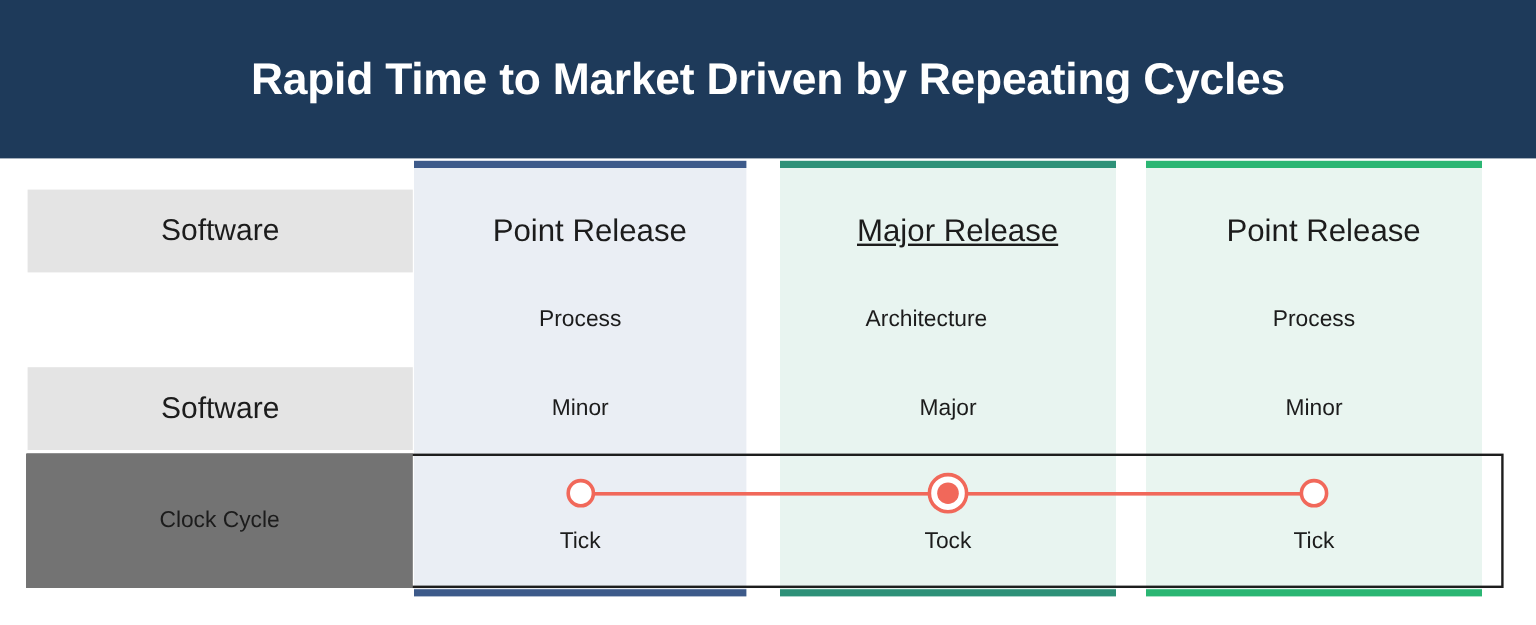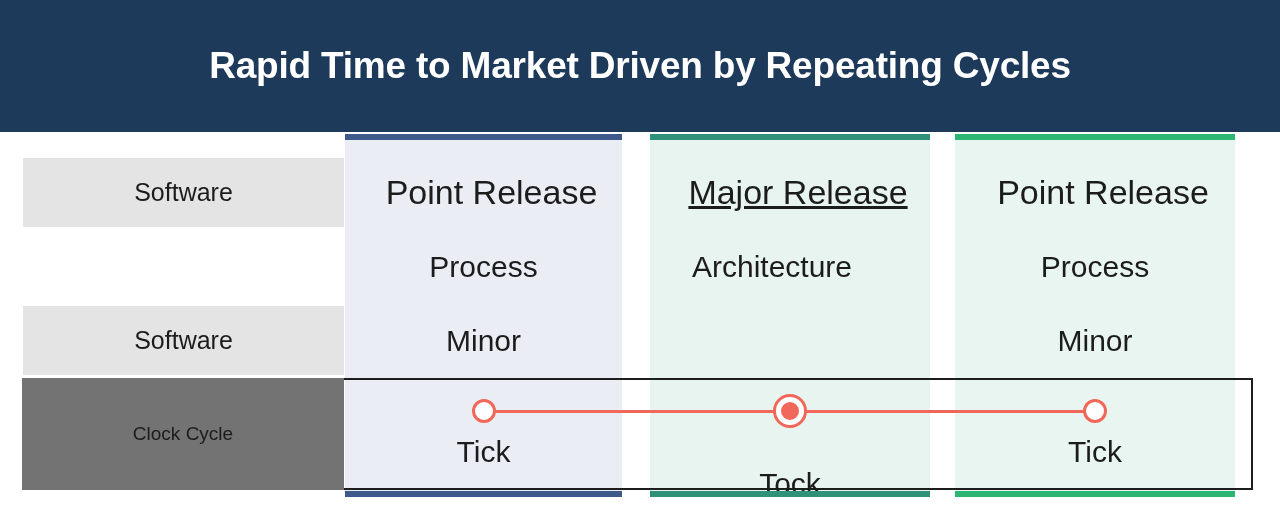--- a/index.html
+++ b/index.html
@@ -41,22 +41,22 @@
   
   .cell{
     position:absolute;
     display:flex; align-items:center; justify-content:center;
     color:#1c1c1c;
     text-align:center;
     white-space:nowrap;
   }
 
   .label-cell{ background:#e4e4e4; font-size:25px; }
-  .data-cell{ background:transparent; font-size:30px; }
-  .data-cell.r1{ font-size:34px;padding-left:16px; }
+  .data-cell{ background:transparent; font-size:19px; }
+  .data-cell.r1{ font-size:26px;padding-left:16px; }
 
   
   .clock-box{
     position:absolute;
     left:22px; top:266px; width:1231px; height:112px;
     border:2px solid #1d1d1d;
     background:transparent;
   }
   .clock-label{
     position:absolute; left:22px; top:266px; width:322px; height:112px;
@@ -84,21 +84,21 @@
     border:3px solid #f1685a;
     background:#ffffff;
   }
   .marker-filled .inner{
     position:absolute; left:5px; top:5px;
     width:18px; height:18px; border-radius:50%;
     background:#f1685a;
   }
   .tick-label{
     position:absolute;
-    font-size:30px; color:#1c1c1c;
+    font-size:19px; color:#1c1c1c;
     text-align:center; white-space:nowrap;
     display:flex; align-items:center; justify-content:center;
   }
 </style>
 </head>
 <body>
 
 <div id="page">
 
   <div class="header-banner">
@@ -119,38 +119,39 @@
     <div class="cell data-cell r1" style="left:345px; top:46px; width:277px; height:69px;">Point Release</div>
     <div class="cell data-cell r1" style="left:650px; top:46px; width:280px; height:69px;text-decoration:underline;">Major Release</div>
     <div class="cell data-cell r1" style="left:955px; top:46px; width:280px; height:69px;">Point Release</div>
 
     <div class="cell data-cell" style="left:345px; top:120px; width:277px; height:69px;">Process</div>
     <div class="cell data-cell" style="left:650px; top:120px; width:244px; height:69px;">Architecture</div>
     <div class="cell data-cell" style="left:955px; top:120px; width:280px; height:69px;">Process</div>
 
     <div class="cell label-cell" style="left:23px; top:194px; width:321px; height:69px;">Software</div>
     <div class="cell data-cell" style="left:345px; top:194px; width:277px; height:69px;">Minor</div>
+    <div class="cell data-cell" style="left:650px; top:194px; width:280px; height:69px;">Major</div>
     <div class="cell data-cell" style="left:955px; top:194px; width:280px; height:69px;">Minor</div>
 
     <div class="clock-box"></div>
     <div class="clock-label">Clock Cycle</div>
 
     <div class="timeline-line" style="left:484px; top:298px; width:306px;"></div>
     <div class="timeline-line" style="left:790px; top:298px; width:305px;"></div>
 
     <div class="marker marker-hollow" style="left:472px; top:287px;"></div>
 
     <div class="marker marker-filled" style="left:773px; top:282px;">
       <div class="inner"></div>
     </div>
 
     <div class="marker marker-hollow" style="left:1083px; top:287px;"></div>
 
     <div class="tick-label" style="left:345px; top:322px; width:277px; height:36px;">Tick</div>
-    <div class="tick-label" style="left:650px; top:322px; width:280px; height:36px;margin-top:32px;">Tock</div>
+    <div class="tick-label" style="left:650px; top:322px; width:280px; height:36px;">Tock</div>
     <div class="tick-label" style="left:955px; top:322px; width:280px; height:36px;">Tick</div>
 
     <div class="col-accent bottom" style="left:345px; width:277px; background:#3d5a8a;"></div>
     <div class="col-accent bottom" style="left:650px; width:280px; background:#2e9178;"></div>
     <div class="col-accent bottom" style="left:955px; width:280px; background:#2bb673;"></div>
 
   </div>
 </div>
 
 </body></html>

